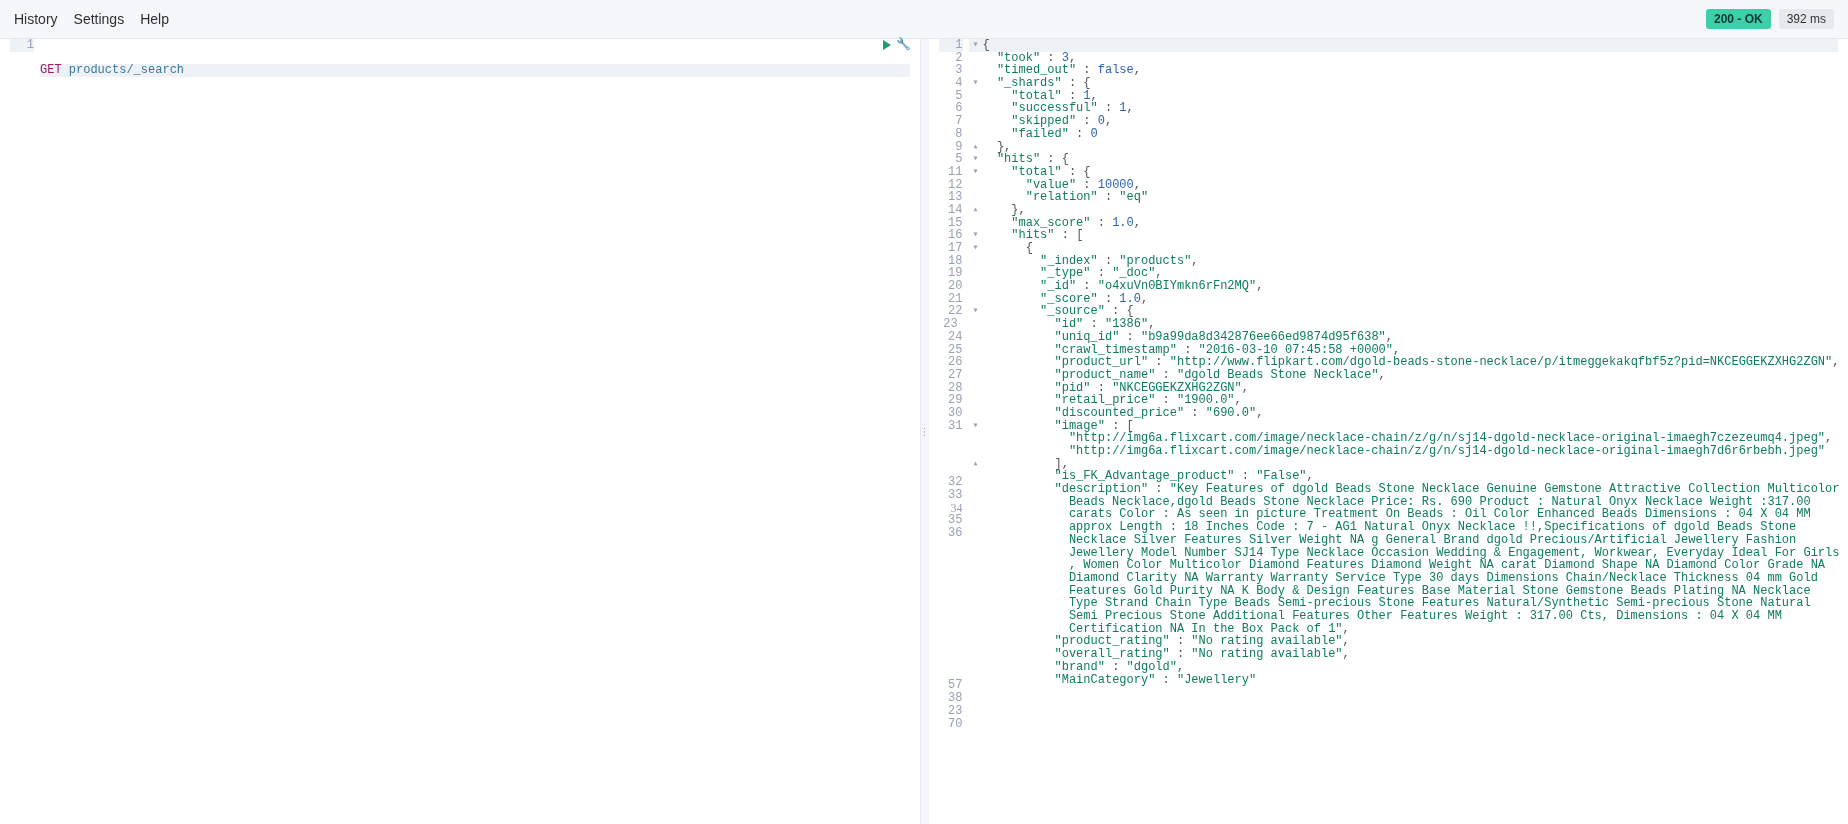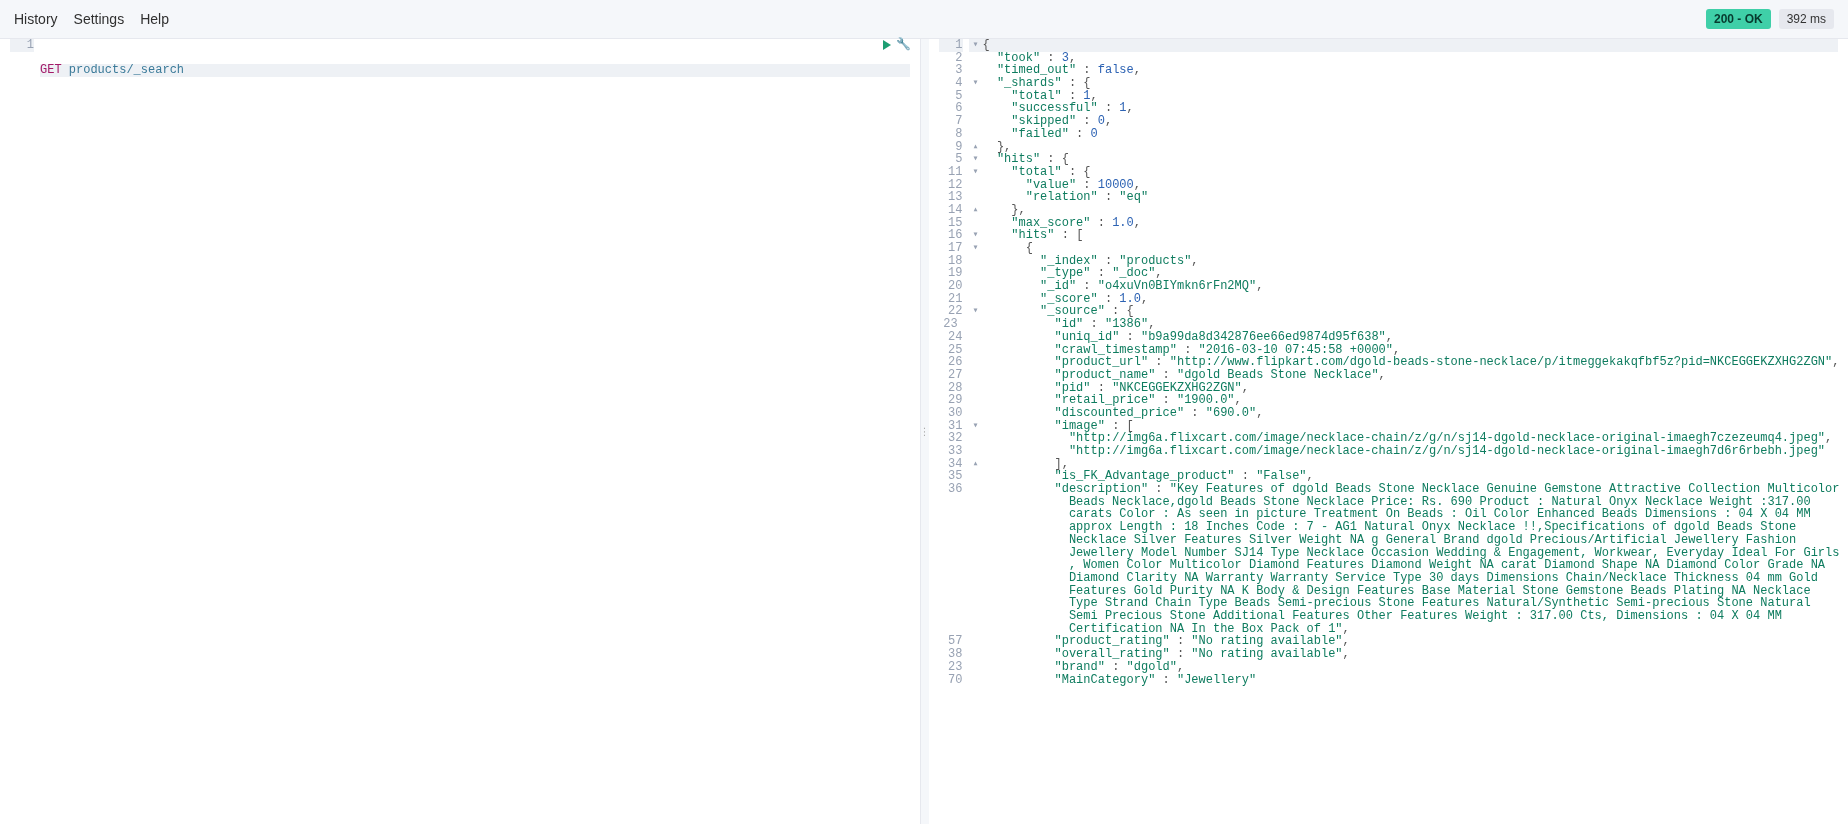--- a/index.html
+++ b/index.html
@@ -171,23 +171,23 @@
         <div style="height: 12.7px;">22</div>
         <div style="height: 12.7px; text-align: center;">23</div>
         <div style="height: 12.7px;">24</div>
         <div style="height: 12.7px;">25</div>
         <div style="height: 12.7px;">26</div>
         <div style="height: 12.7px;">27</div>
         <div style="height: 12.7px;">28</div>
         <div style="height: 12.7px;">29</div>
         <div style="height: 12.7px;">30</div>
         <div style="height: 12.7px;">31</div>
-        <div style="height: 12.7px;">32</div>
+        <div style="height: 12.7px; margin-top: 44px;">32</div>
         <div style="height: 12.7px;">33</div>
-        <div style="height: 12.7px;">34</div>
+        <div style="height: 12.7px; font-family: Liberation Serif, serif;">34</div>
         <div style="height: 12.7px;">35</div>
         <div style="height: 152.4px;">36</div>
         <div style="height: 12.7px;">57</div>
         <div style="height: 12.7px;">38</div>
         <div style="height: 12.7px;">23</div>
         <div style="height: 12.7px;">70</div>
       </div>
     <div class="fold-col" id="resp-fold">
         <div class="mark hl-row" style="height: 12.7px;">▾</div>
         <div class="mark" style="height: 12.7px;"></div>

